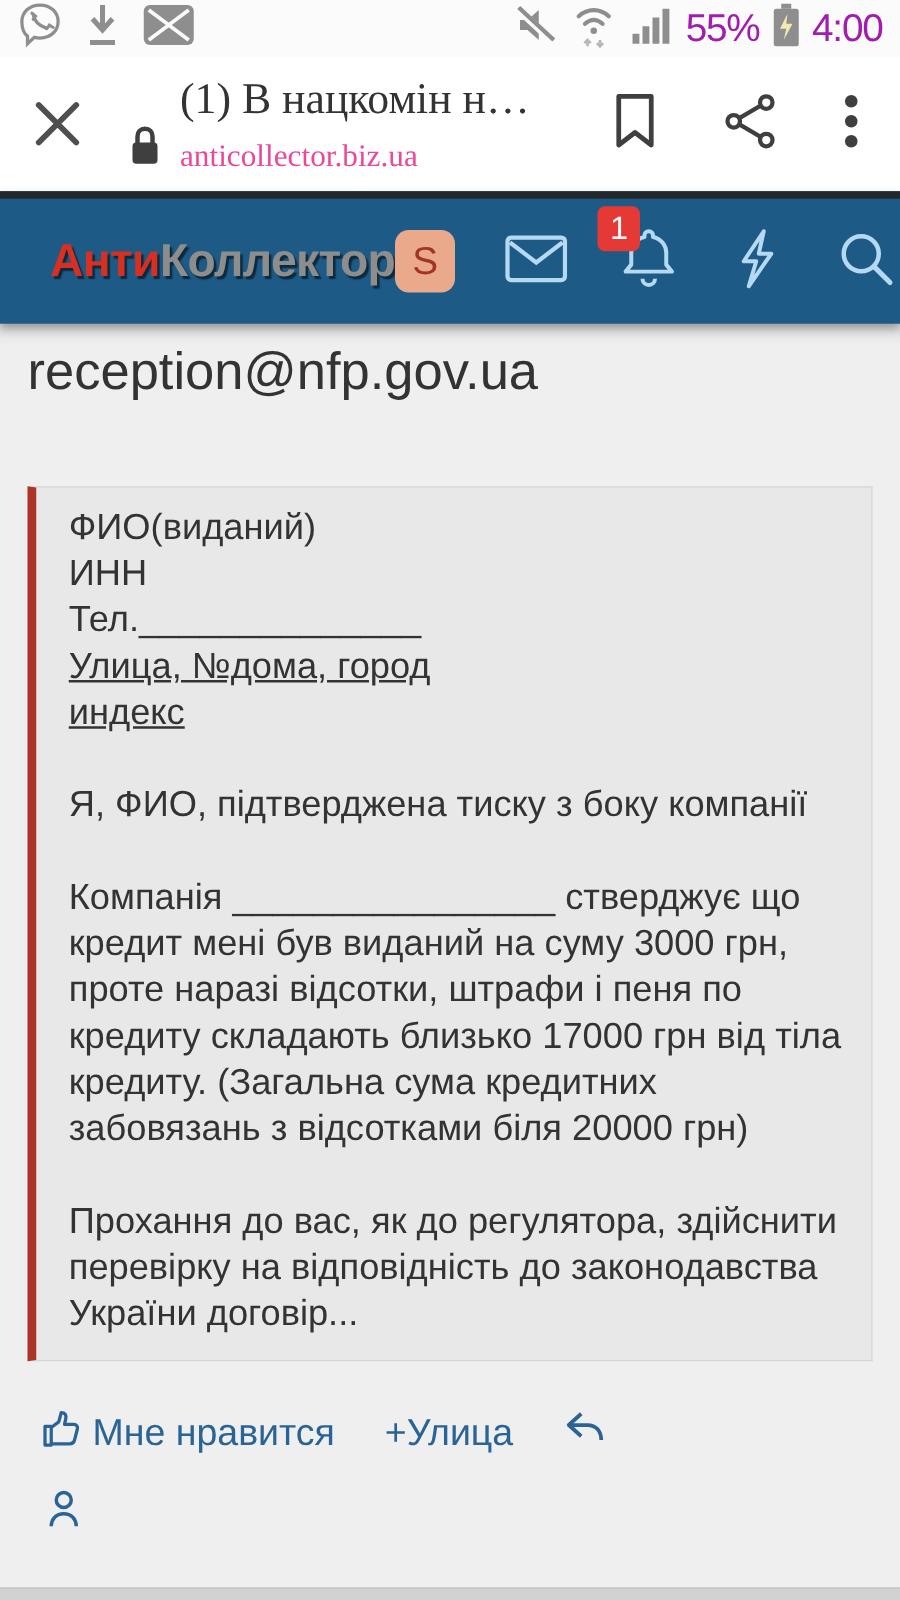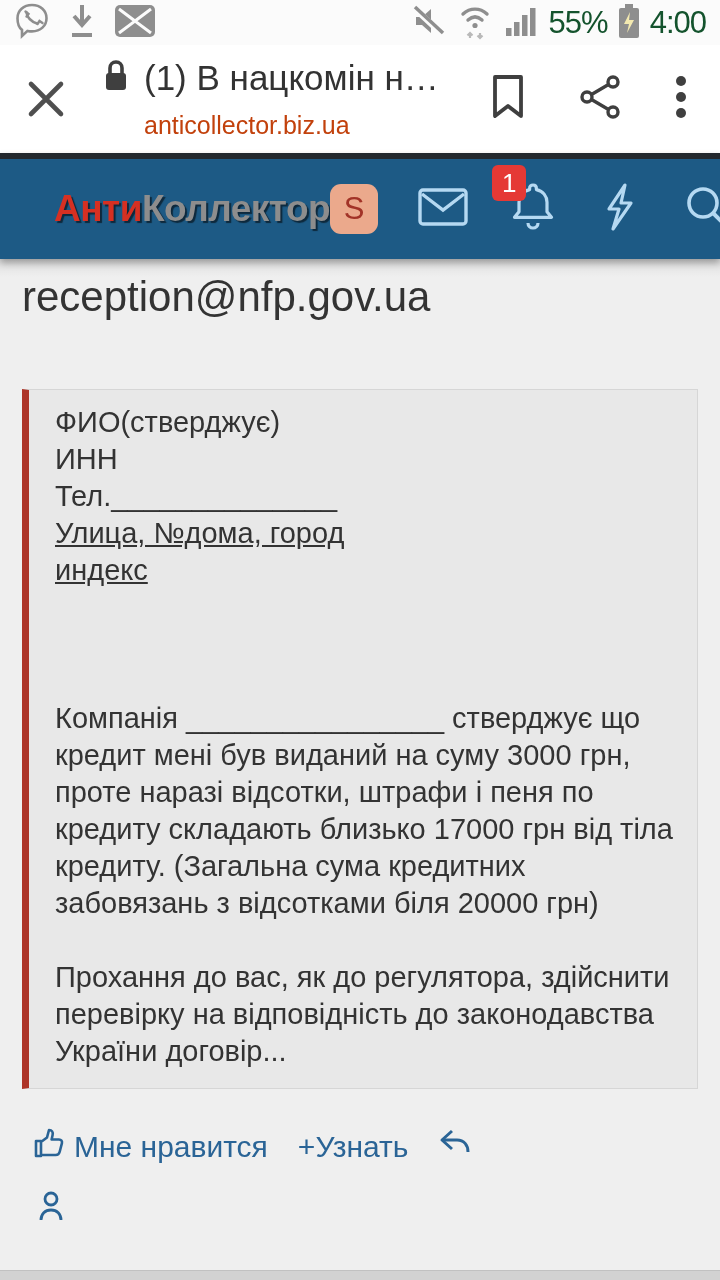--- a/index.html
+++ b/index.html
@@ -4,39 +4,39 @@
 <style>
   * { margin:0; padding:0; box-sizing:border-box; }
   html,body { width:720px; height:1280px; overflow:hidden; background:#efefef;
               font-family:"Liberation Sans", sans-serif; }
 
   
   .status-bar { height:45px; background:#fbfbfb; display:flex; align-items:center;
                 padding:0 14px; color:#8e8e8e; }
   .status-left { display:flex; align-items:center; gap:16px; }
   .status-right { margin-left:auto; display:flex; align-items:center; gap:9px; }
-  .status-text { font-size:31px; color:#14532d; letter-spacing:-1px; }
+  .status-text { font-size:31px; color:#a21caf; letter-spacing:-1px; }
 
   
   .browser-bar { height:108px; background:#ffffff; display:flex; align-items:center;
                  padding:0 18px; }
   .close-btn { width:56px; height:56px; display:flex; align-items:center; justify-content:center; }
-  .titlebox { display:flex; align-items:flex-start; margin-left:28px; min-width:0; }
+  .titlebox { display:flex; align-items:flex-end; margin-left:28px; min-width:0;font-family:Liberation Serif, serif; }
   .title-lines { margin-left:14px; overflow:hidden; }
   .page-title { font-size:35px; color:#333; white-space:nowrap; }
-  .page-url { font-size:25px; color:#c2410c; margin-top:13px; }
+  .page-url { font-size:25px; color:#ec4899; margin-top:13px; }
   .browser-actions { margin-left:auto; display:flex; align-items:center; gap:52px; padding-right:14px; }
 
   
   .site-header { height:106px; background:#1d5a85; border-top:6px solid #23282d;
                  display:flex; align-items:center; padding:0 22px;
                  box-shadow:0 4px 7px rgba(0,0,0,0.3); position:relative; z-index:5; }
   .hamburger { width:46px; display:flex; flex-direction:column; gap:9px; }
   .hamburger span { display:block; height:8px; background:#b5d9f2; border-radius:2px; }
-  .logo { margin-left:32px; font-size:37px; font-weight:bold; letter-spacing:-0.5px;
+  .logo { margin-left:18px; font-size:37px; font-weight:bold; letter-spacing:-0.5px;
           text-shadow:2px 2px 1px rgba(0,0,0,0.55); white-space:nowrap; }
   .logo .anti { color:#d63022; }
   .logo .koll { color:#8d8d8d; }
   .header-icons { margin-left:auto; display:flex; align-items:center; gap:40px; }
   .avatar { width:48px; height:50px; background:#eba98c; border-radius:11px;
             display:flex; align-items:center; justify-content:center;
             color:#a23327; font-size:31px; }
   .bell-wrap { position:relative; }
   .badge { position:absolute; top:-16px; left:-16px; min-width:34px; height:36px;
            background:#e53935; border-radius:6px; color:#fff; font-size:26px;
@@ -48,21 +48,21 @@
 
   .quote { margin-top:68px; background:#e8e8e8; border:1px solid #d6d6d6;
            border-left:7px solid #ad3428; padding:14px 22px 18px 26px;
            color:#333; font-size:29px; line-height:37px; }
   .quote p { margin:0 0 37px 0; }
   .quote p:last-child { margin-bottom:0; }
   .u { text-decoration:underline; }
 
   .more-link { margin-top:26px; font-size:32px; color:#2b6d9f; }
 
-  .action-row { margin-top:38px; display:flex; align-items:center; gap:30px;
+  .action-row { margin-top:38px; display:flex; align-items:center; gap:40px;
                 color:#2a6496; font-size:30px; padding-left:12px; }
   .action { display:flex; align-items:center; gap:10px; color:#2a6496; }
 
   .nick-row { margin-top:24px; display:flex; align-items:center; gap:10px;
               color:#2a6496; font-size:30px; padding-left:16px; }
 
   .bottom-strip { position:absolute; left:0; bottom:0; width:720px; height:10px;
                   background:#d2d2d2; border-top:1px solid #c1c1c1; }
   body { position:relative; }
   .ico { flex:0 0 auto; display:block; }
@@ -211,45 +211,45 @@
       </svg>
     </span>
   </div>
 </div>
 
 <div class="content">
   <div class="email">reception@nfp.gov.ua</div>
 
   <div class="quote">
     <p>
-      <span>ФИО(стверджує)</span><br>
+      <span>ФИО(виданий)</span><br>
       <span>ИНН</span><br>
       <span>Тел.______________</span><br>
       <span class="u">Улица, №дома, город</span><br>
       <span class="u">индекс</span>
     </p>
     <p>
-      <br>
+      <span>Я, ФИО, підтверджена тиску з боку компанії</span><br>
     </p>
     <p>Компанія ________________ стверджує що кредит мені був виданий на суму 3000 грн, проте наразі відсотки, штрафи і пеня по кредиту складають близько 17000 грн від тіла кредиту. (Загальна сума кредитних забовязань з відсотками біля 20000 грн)</p>
     <p>Прохання до вас, як до регулятора, здійснити перевірку на відповідність до законодавства України договір...</p>
   </div>
 
 
   <div class="action-row">
     <div class="action">
       <span class="ico">
         <svg width="30" height="32" viewBox="0 0 30 32">
           <path d="M2 14h5v15H2zM7 27V15l6-4.5L15 3c3 0 4.2 2 3.6 5l-1 4.5h7.4c2.2 0 3.4 1.6 2.9 3.7l-2.2 8.6c-.5 2-2 3.2-4 3.2H7z" fill="none" stroke="#2a6496" stroke-width="2.6" stroke-linejoin="round"></path>
         </svg>
       </span>
       <span>Мне нравится</span>
     </div>
     <div class="action">
-      <span>+Узнать</span>
+      <span>+Улица</span>
     </div>
     <div class="action">
       <span class="ico">
         <svg width="34" height="30" viewBox="0 0 34 30">
           <path d="M14 3L4 12l10 9" fill="none" stroke="#2a6496" stroke-width="3" stroke-linejoin="round"></path>
           <path d="M4 12h15c7 0 11 5 11 12" fill="none" stroke="#2a6496" stroke-width="3"></path>
         </svg>
       </span>
     </div>
   </div>

